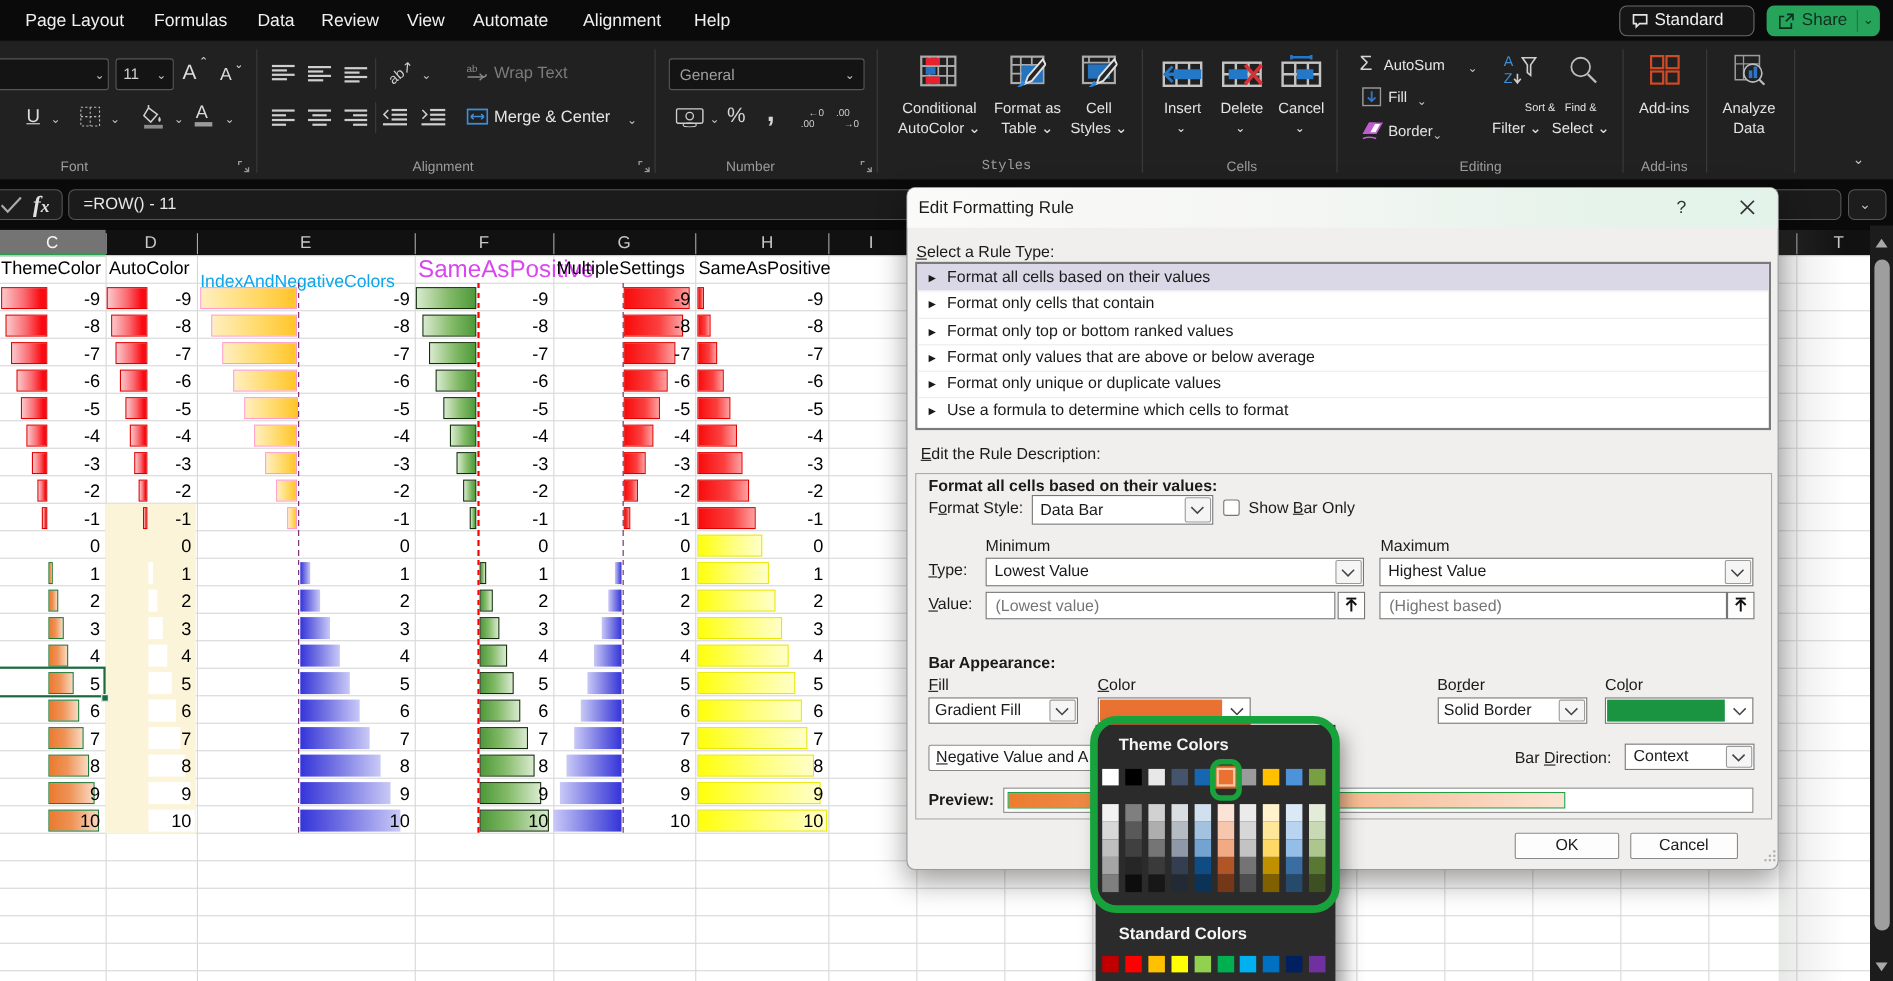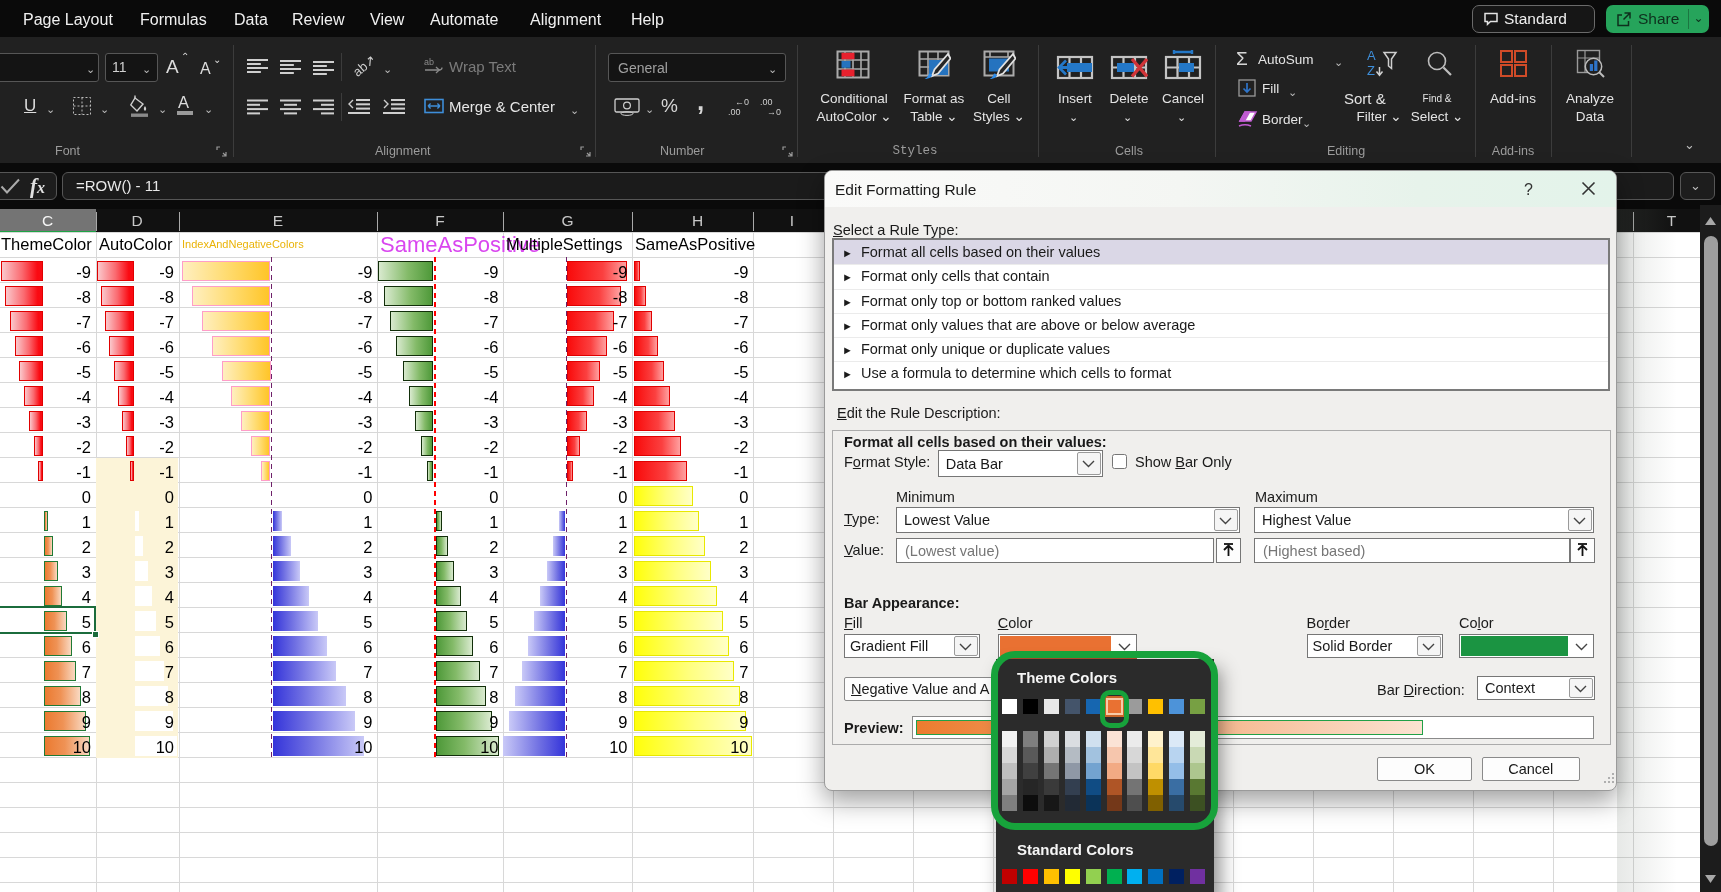--- a/index.html
+++ b/index.html
@@ -227,21 +227,21 @@
     <path d="M2 17 Q8 14.5 14 17" stroke="#C05BD1" stroke-width="1.5" fill="none"></path>
   </svg>
 <div style="position:absolute;left:1262px;top:110px;height:19px;color:#E4E4E4;font-size:13.5px;line-height:19px;">Border</div>
 <div style="position:absolute;left:1302px;top:118px;color:#BDBDBD;font-size:11px;line-height:10px;">⌄</div>
 <svg style="position:absolute;left:1366px;top:48px" width="32" height="32" viewBox="0 0 32 32">
     <text x="1" y="12" font-size="13" fill="#3E8ED9" font-family="Liberation Sans">A</text>
     <text x="1" y="27" font-size="13" fill="#3E8ED9" font-family="Liberation Sans">Z</text>
     <path d="M13.5 19 V27 M10.5 23.5 l3 3.8 l3 -3.8" stroke="#CFCFCF" stroke-width="1.5" fill="none"></path>
     <path d="M18 4.5 H30 L25.5 11 V20.5 L22.5 18 V11 Z" fill="none" stroke="#CFCFCF" stroke-width="1.5"></path>
   </svg>
-<div style="position:absolute;left:1344px;top:90px;width:70px;height:18px;color:#E4E4E4;font-size:15px;text-align:left;line-height:18px;">Sort &amp;</div>
+<div style="position:absolute;left:1344px;top:90px;width:70px;height:18px;color:#E4E4E4;font-size:10px;text-align:right;line-height:18px;">Sort &amp;</div>
 <div style="position:absolute;left:1344px;top:108px;width:70px;height:18px;color:#E4E4E4;font-size:13.5px;text-align:center;line-height:18px;">Filter ⌄</div>
 <svg style="position:absolute;left:1424px;top:49px" width="30" height="30" viewBox="0 0 30 30">
     <circle cx="13" cy="12" r="8.5" fill="none" stroke="#BDBDBD" stroke-width="1.6"></circle>
     <path d="M19.5 18.5 L27 26" stroke="#BDBDBD" stroke-width="2.2"></path>
   </svg>
 <div style="position:absolute;left:1402px;top:90px;width:70px;height:18px;color:#E4E4E4;font-size:10px;text-align:center;line-height:18px;">Find &amp;</div>
 <div style="position:absolute;left:1402px;top:108px;width:70px;height:18px;color:#E4E4E4;font-size:13.5px;text-align:center;line-height:18px;">Select ⌄</div>
 <div style="position:absolute;left:1311px;top:143px;width:70px;height:16px;color:#9C9C9C;font-size:12.5px;line-height:16px;text-align:center;">Editing</div>
 <svg style="position:absolute;left:1499px;top:49px" width="29" height="29" viewBox="0 0 29 29">
     <rect x="2" y="2" width="11" height="11" fill="none" stroke="#CF4B28" stroke-width="2"></rect>
@@ -341,21 +341,21 @@
 <div style="position:absolute;left:1152.5px;top:232px;width:1px;height:660px;background:#D8D8D8;"></div>
 <div style="position:absolute;left:1232.5px;top:232px;width:1px;height:660px;background:#D8D8D8;"></div>
 <div style="position:absolute;left:1312.5px;top:232px;width:1px;height:660px;background:#D8D8D8;"></div>
 <div style="position:absolute;left:1392.5px;top:232px;width:1px;height:660px;background:#D8D8D8;"></div>
 <div style="position:absolute;left:1472.5px;top:232px;width:1px;height:660px;background:#D8D8D8;"></div>
 <div style="position:absolute;left:1552.5px;top:232px;width:1px;height:660px;background:#D8D8D8;"></div>
 <div style="position:absolute;left:1632.5px;top:232px;width:1px;height:660px;background:#D8D8D8;"></div>
 <div style="position:absolute;left:96px;top:457.5px;width:82px;height:300px;background:#FCF4D8;"></div>
 <div style="position:absolute;left:1px;top:232px;height:25px;color:#000;font-size:16.5px;line-height:25px;">ThemeColor</div>
 <div style="position:absolute;left:99px;top:232px;height:25px;color:#000;font-size:16.5px;line-height:25px;">AutoColor</div>
-<div style="position:absolute;left:182px;top:232px;height:25px;color:#eab308;font-size:11px;line-height:25px;">IndexAndNegativeColors</div>
+<div style="position:absolute;left:182px;top:244px;height:25px;color:#0ea5e9;font-size:16px;line-height:25px;">IndexAndNegativeColors</div>
 <div style="position:absolute;left:380px;top:232px;height:25px;color:#d946ef;font-size:22px;line-height:25px;">SameAsPositive</div>
 <div style="position:absolute;left:506px;top:232px;height:25px;color:#000;font-size:16.5px;line-height:25px;">MultipleSettings</div>
 <div style="position:absolute;left:635px;top:232px;height:25px;color:#000;font-size:16.5px;line-height:25px;">SameAsPositive</div>
 <div style="position:absolute;left:0.5200000000000031px;top:260.5px;width:42.48px;height:20.5px;background:linear-gradient(to right,#FAC8CC 0%,#FA6A70 50%,#FA0A12 88%,#F90B12 100%);border:1.5px solid #E00000;"></div>
 <div style="position:absolute;left:96.97px;top:260.5px;width:37.53px;height:20.5px;background:linear-gradient(to right,#FAC8CC 0%,#FA6A70 50%,#FA0A12 88%,#F90B12 100%);border:1.5px solid #E00000;"></div>
 <div style="position:absolute;left:182.3px;top:260.5px;width:88.2px;height:20.5px;background:linear-gradient(to right,#FFEFC0 0%,#FFDC72 50%,#FFC528 100%);border:1.5px solid #FF9DC8;"></div>
 <div style="position:absolute;left:377.97px;top:260.5px;width:55.53px;height:20.5px;background:linear-gradient(to right,#D9EACF 0%,#83BA68 55%,#4E9939 100%);border:1.5px solid #122F0A;"></div>
 <div style="position:absolute;left:566.5px;top:260.5px;width:60.75px;height:20.5px;background:linear-gradient(to right,#F90B0B 0%,#FB4040 60%,#FFA0A0 100%);border:1.5px solid #E00000;"></div>
 <div style="position:absolute;left:633.5px;top:260.5px;width:6.5px;height:20.5px;background:linear-gradient(to right,#F90B0B 0%,#FB4040 60%,#FFA0A0 100%);border:1.5px solid #E00000;"></div>
 <div style="position:absolute;left:5.240000000000002px;top:285.5px;width:37.76px;height:20.5px;background:linear-gradient(to right,#FAC8CC 0%,#FA6A70 50%,#FA0A12 88%,#F90B12 100%);border:1.5px solid #E00000;"></div>

